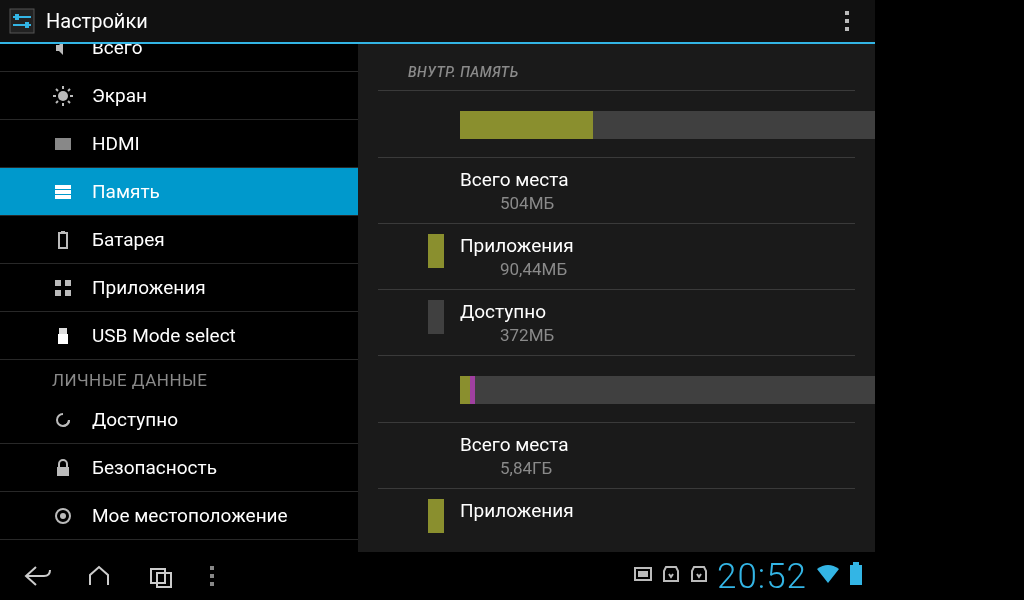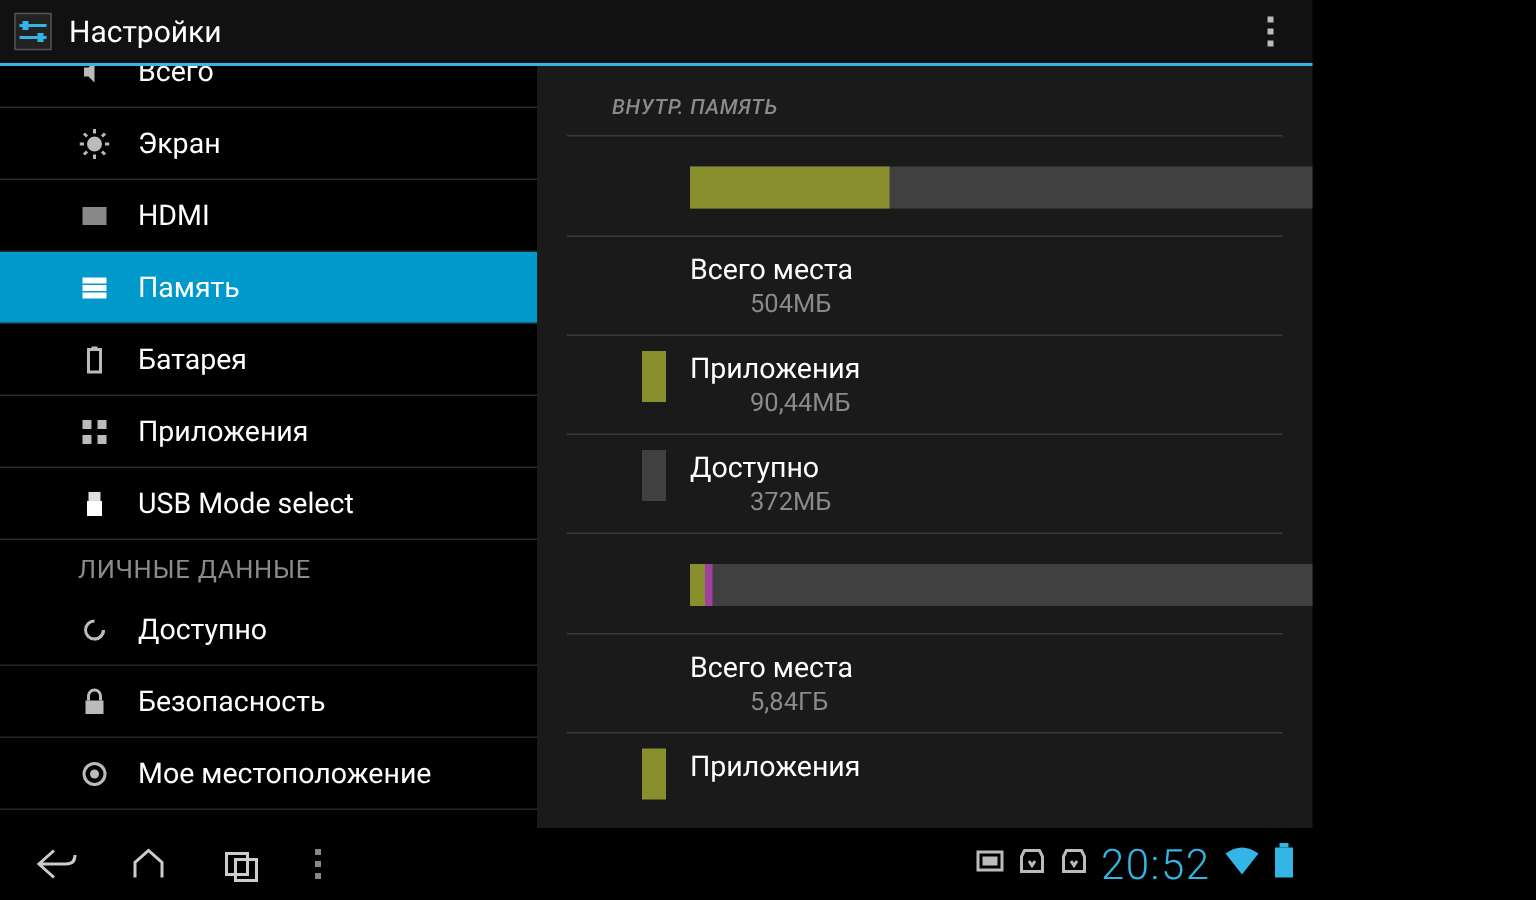--- a/index.html
+++ b/index.html
@@ -28,21 +28,21 @@
   .stat-row .texts { display:flex; flex-direction:column; }
   .stat-row .label { color:#fff; font-size:19px; }
   .stat-row .sub { color:#8a8a8a; font-size:17px; margin-top:2px;margin-left:40px; }
   .navbar { height:48px; background:#000; display:flex; align-items:center; padding:0 6px; }
   .nav-btn { width:62px; height:48px; display:flex; align-items:center; justify-content:center; color:#ccc; }
   .nav-btn svg { display:block; }
   .nav-dots { width:40px; display:flex; flex-direction:column; align-items:center; gap:4px; }
   .nav-dots span { width:4px; height:4px; background:#888; }
   .navbar .spacer { flex:1; }
   .tray { display:flex; align-items:center; gap:8px; padding-right:6px; }
-  .clock { color:#33b5e5; font-size:28px; font-weight:300; letter-spacing:1px; }
+  .clock { color:#33b5e5; font-size:35px; font-weight:300; letter-spacing:1px; }
   .wifi, .battery, .tray-icon { color:#33b5e5; }
   .tray-icon.dim { color:#bbb; }
 </style>
 </head>
 <body>
 
 <div class="screen">
   <div class="action-bar">
     <div class="app-icon">
       <svg width="26" height="26" viewBox="0 0 26 26">

